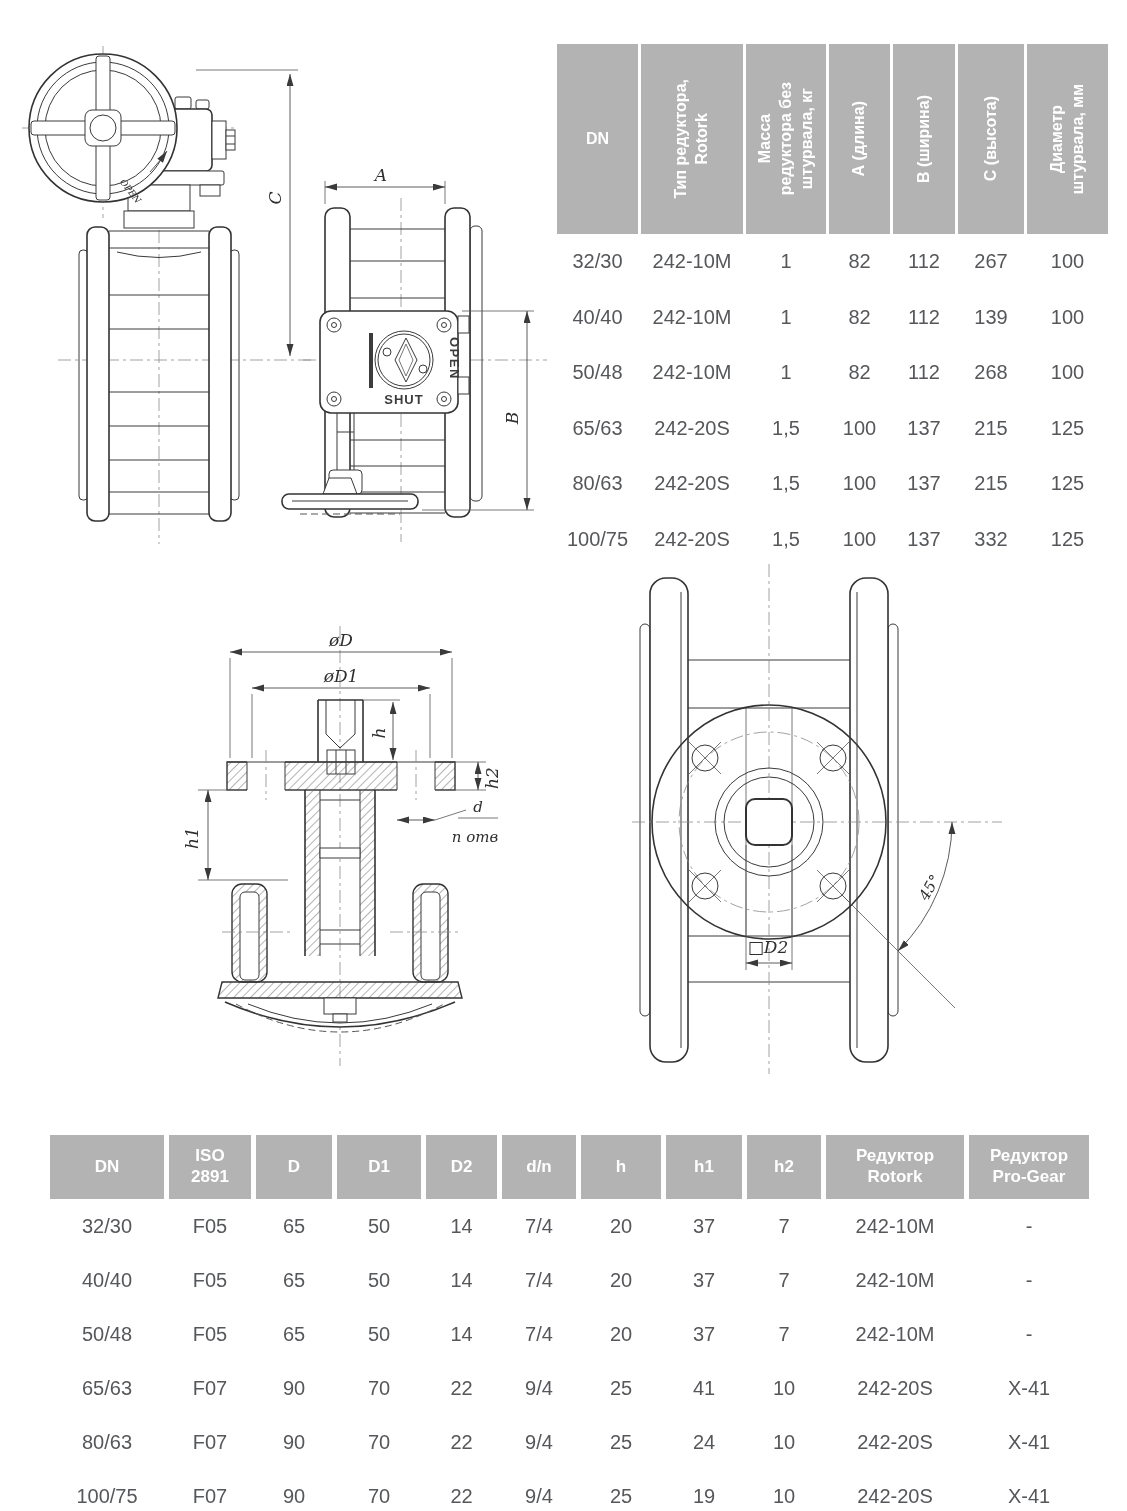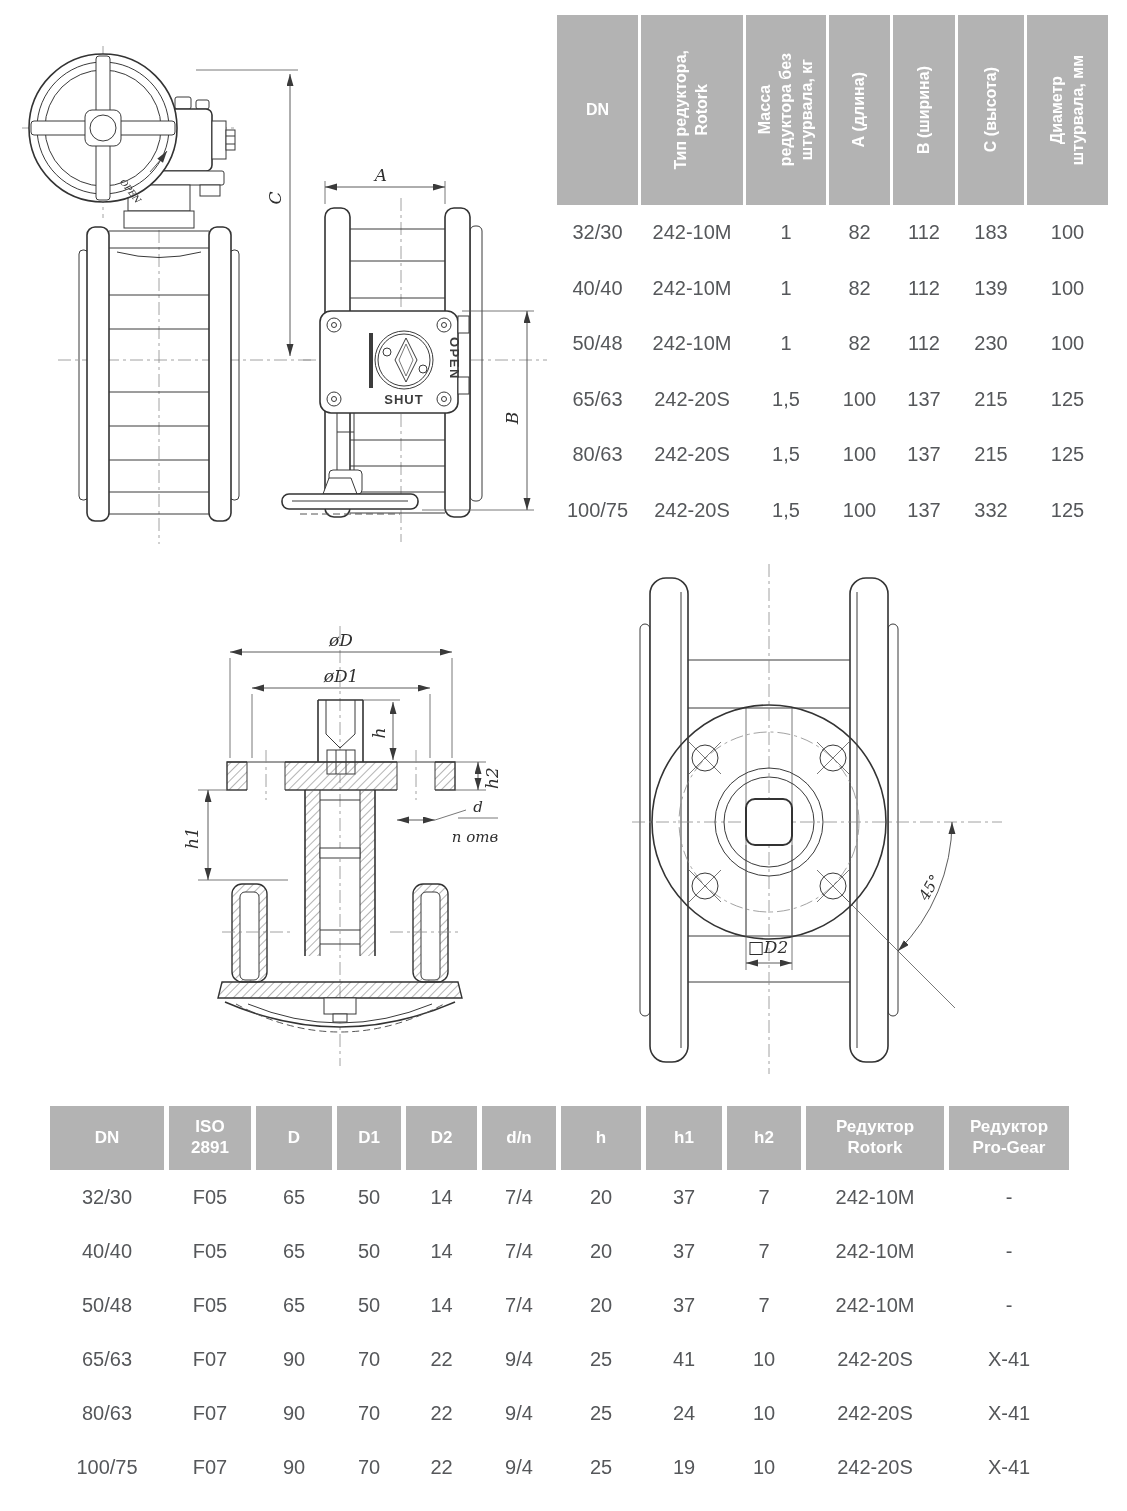--- a/index.html
+++ b/index.html
@@ -17,21 +17,21 @@
   .thin{ fill:none; stroke:#555; stroke-width:0.8; }
   .wf  { fill:#ffffff; }
   .dim { fill:none; stroke:#4a4a4a; stroke-width:0.9; }
   .cl  { fill:none; stroke:#8a8a8a; stroke-width:0.8; stroke-dasharray:13 4 3 4; }
   .dash{ fill:none; stroke:#555; stroke-width:1; stroke-dasharray:7 4; }
   .lbl { font-family:"DejaVu Serif",serif; font-style:italic; font-size:17px; fill:#2e2e2e; }
   .lbl-s { font-family:"DejaVu Serif",serif; font-style:italic; font-size:15px; fill:#2e2e2e; }
   .lbl-tiny { font-family:"DejaVu Serif",serif; font-style:italic; font-size:9px; fill:#2e2e2e; }
   .glbl { font-family:"Liberation Sans",sans-serif; font-weight:bold; font-size:13px; fill:#3c3c3c; }
 
-  .spec-table { position:absolute; }
+  .spec-table { position:absolute;margin-top:29px; }
   .t-head { display:flex; }
   .t-body { display:flex; flex-direction:column; }
   .tr { display:flex; }
   .th { background:#b3b3b3; color:#fff; font-weight:bold; display:flex; align-items:center;
         justify-content:center; text-align:center; flex:0 0 auto; }
   .th span { white-space:pre-line; line-height:1.22; }
   .th.vert span { display:inline-block; writing-mode:vertical-rl; transform:rotate(180deg);
         white-space:pre-line; line-height:1.3; text-align:center; }
   .td { display:flex; align-items:center; justify-content:center; color:#55575a; flex:0 0 auto; }
 
@@ -45,21 +45,21 @@
   #gear-table .c3{width:61px} #gear-table .c4{width:62px}  #gear-table .c5{width:66px}
   #gear-table .c6{width:81px}
 
   #iso-table { left:50px; top:1106px; }
   #iso-table .t-head { gap:5px; }
   #iso-table .tr { gap:5px; }
   #iso-table .th { height:64px; font-size:17px; }
   #iso-table .tr { height:54px; }
   #iso-table .td { font-size:20px; }
   #iso-table .c0{width:114px} #iso-table .c1{width:82px}  #iso-table .c2{width:76px}
-  #iso-table .c3{width:64px}  #iso-table .c4{width:71px}  #iso-table .c5{width:74px}
+  #iso-table .c3{width:84px}  #iso-table .c4{width:71px}  #iso-table .c5{width:74px}
   #iso-table .c6{width:80px}  #iso-table .c7{width:76px}  #iso-table .c8{width:74px}
   #iso-table .c9{width:138px} #iso-table .c10{width:120px}
 </style>
 </head>
 <body>
 
 <div class="page">
 
   <svg id="svg-assembly" width="560" height="560" viewBox="0 0 560 560">
     <defs>
@@ -221,39 +221,39 @@
 штурвала, мм</span>
         </div>
       </div>
     <div class="t-body">
         <div class="tr">
           <div class="td c0">32/30</div>
           <div class="td c1">242-10M</div>
           <div class="td c2">1</div>
           <div class="td c3">82</div>
           <div class="td c4">112</div>
-          <div class="td c5">183</div>
+          <div class="td c5">267</div>
           <div class="td c6">100</div>
         </div>
         <div class="tr">
           <div class="td c0">40/40</div>
           <div class="td c1">242-10M</div>
           <div class="td c2">1</div>
           <div class="td c3">82</div>
           <div class="td c4">112</div>
           <div class="td c5">139</div>
           <div class="td c6">100</div>
         </div>
         <div class="tr">
           <div class="td c0">50/48</div>
           <div class="td c1">242-10M</div>
           <div class="td c2">1</div>
           <div class="td c3">82</div>
           <div class="td c4">112</div>
-          <div class="td c5">230</div>
+          <div class="td c5">268</div>
           <div class="td c6">100</div>
         </div>
         <div class="tr">
           <div class="td c0">65/63</div>
           <div class="td c1">242-20S</div>
           <div class="td c2">1,5</div>
           <div class="td c3">100</div>
           <div class="td c4">137</div>
           <div class="td c5">215</div>
           <div class="td c6">125</div>

